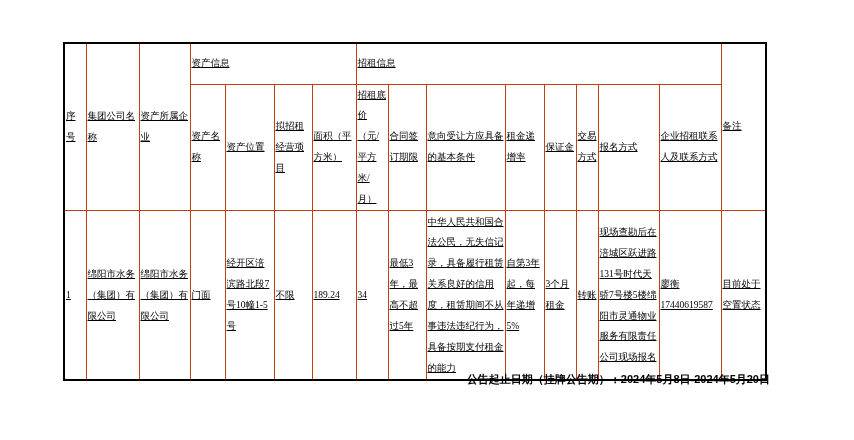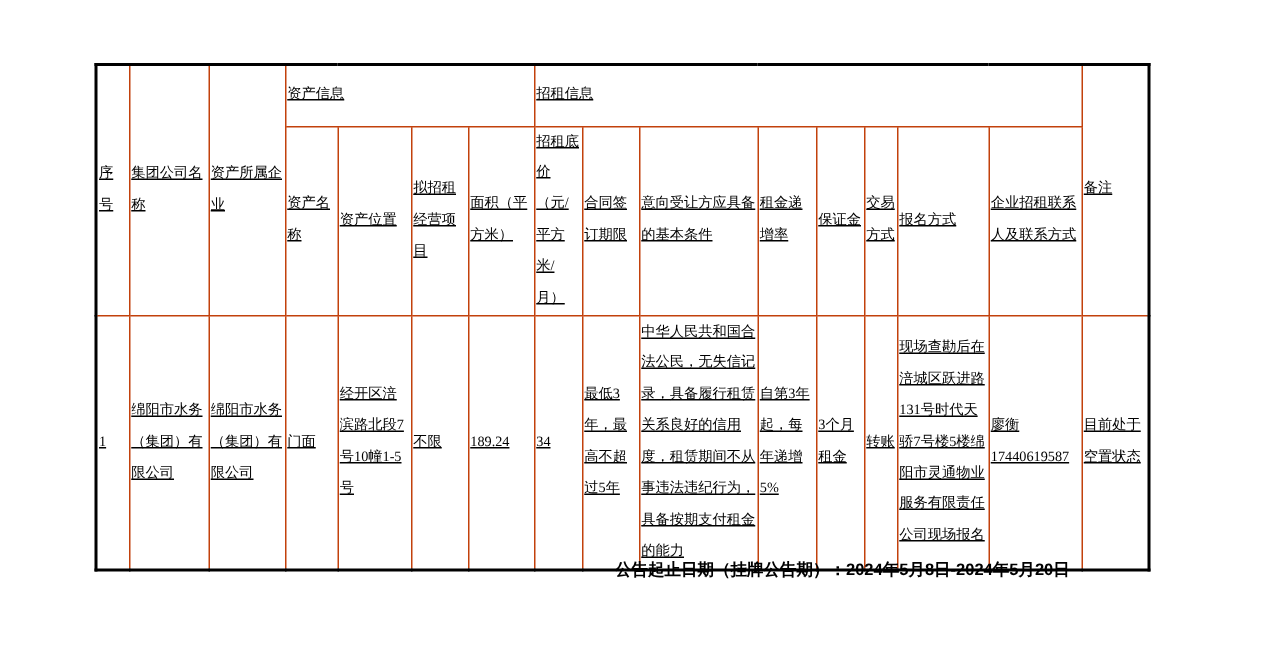--- a/index.html
+++ b/index.html
@@ -40,21 +40,21 @@
     text-decoration: underline;
   }
   tr.group-row    { height: 41px; }
   tr.header-row   { height: 87px; }
   tr.data-row     { height: 170px; }
   .footer-note {
     position: absolute;
     top: 372px;
     left: 410px;
     width: 360px;
-    text-align: left;
+    text-align: right;
     font-family: "Liberation Sans", "DejaVu Sans", sans-serif;
     font-weight: bold;
     font-size: 11px;
     color: #000000;
     white-space: nowrap;
   }
 </style>
 </head>
 <body>
 

